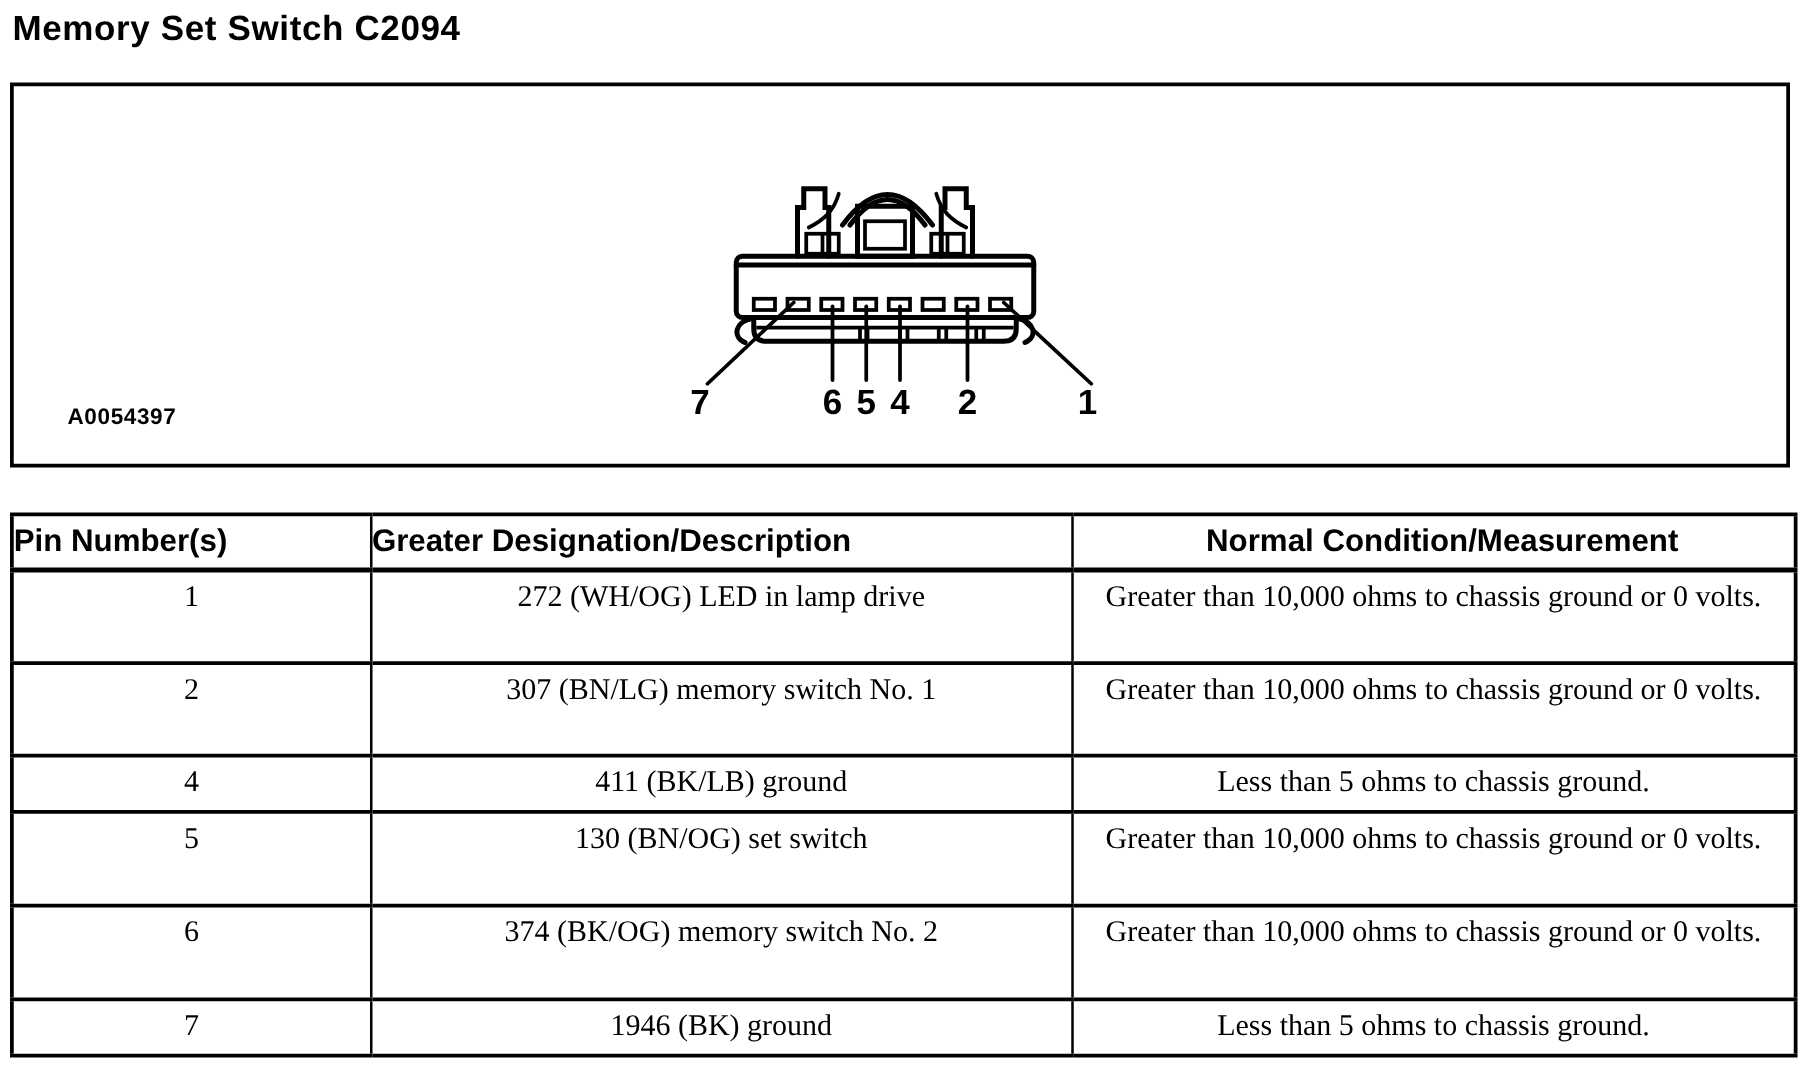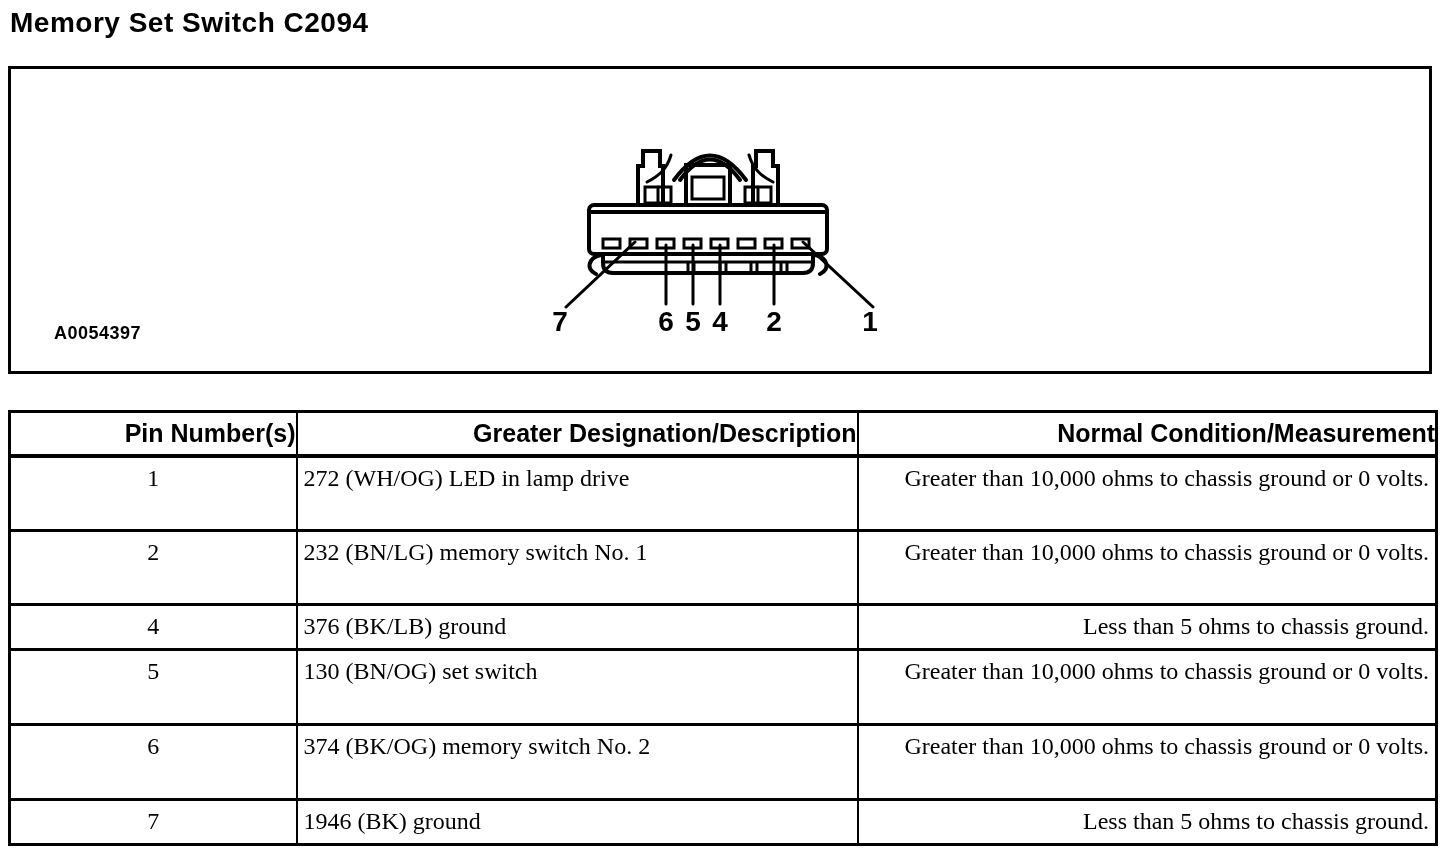--- a/index.html
+++ b/index.html
@@ -47,33 +47,33 @@
   col.c2 { width: 561px; }
   col.c3 { width: 579px; }
 
   table.pinout th, table.pinout td {
     border-left: 2px solid #000; border-right: 2px solid #000;
     border-top: 3px solid #000; border-bottom: 3px solid #000;
   }
   table.pinout thead th {
     height: 44px;
     font: bold 25px "Liberation Sans", sans-serif;
-    text-align: right; vertical-align: middle;
+    text-align: left; vertical-align: middle;
     border-bottom: 4px solid #000;
     padding: 0;
   }
-  table.pinout thead th.left { text-align: right; padding-left: 14px; }
+  table.pinout thead th.left { text-align: center; padding-left: 14px; }
 
   table.pinout td {
     font: 24px/30px "Liberation Serif", serif;
     vertical-align: top; padding: 5px 6px 4px 6px;
   }
   td.pin     { text-align: center; }
-  td.circuit { }
-  td.cond    { text-align: right; padding-left: 14px; padding-right: 32px; }
+  td.circuit { text-align: center; }
+  td.cond    { text-align: center; padding-left: 14px; padding-right: 32px; }
 
   tr.h75 { height: 75px; }
   tr.h74 { height: 74px; }
   tr.h45 { height: 45px; }
 </style>
 </head>
 <body>
 
 <div class="page-title">Memory Set Switch C2094</div>
 
@@ -166,26 +166,26 @@
     </tr>
   </thead>
   <tbody>
     <tr class="h75">
       <td class="pin">1</td>
       <td class="circuit">272 (WH/OG) LED in lamp drive</td>
       <td class="cond">Greater than 10,000 ohms to chassis ground or 0 volts.</td>
     </tr>
     <tr class="h74">
       <td class="pin">2</td>
-      <td class="circuit">232 (BN/LG) memory switch No. 1</td>
+      <td class="circuit">307 (BN/LG) memory switch No. 1</td>
       <td class="cond">Greater than 10,000 ohms to chassis ground or 0 volts.</td>
     </tr>
     <tr class="h45">
       <td class="pin">4</td>
-      <td class="circuit">376 (BK/LB) ground</td>
+      <td class="circuit">411 (BK/LB) ground</td>
       <td class="cond">Less than 5 ohms to chassis ground.</td>
     </tr>
     <tr class="h75">
       <td class="pin">5</td>
       <td class="circuit">130 (BN/OG) set switch</td>
       <td class="cond">Greater than 10,000 ohms to chassis ground or 0 volts.</td>
     </tr>
     <tr class="h75">
       <td class="pin">6</td>
       <td class="circuit">374 (BK/OG) memory switch No. 2</td>

